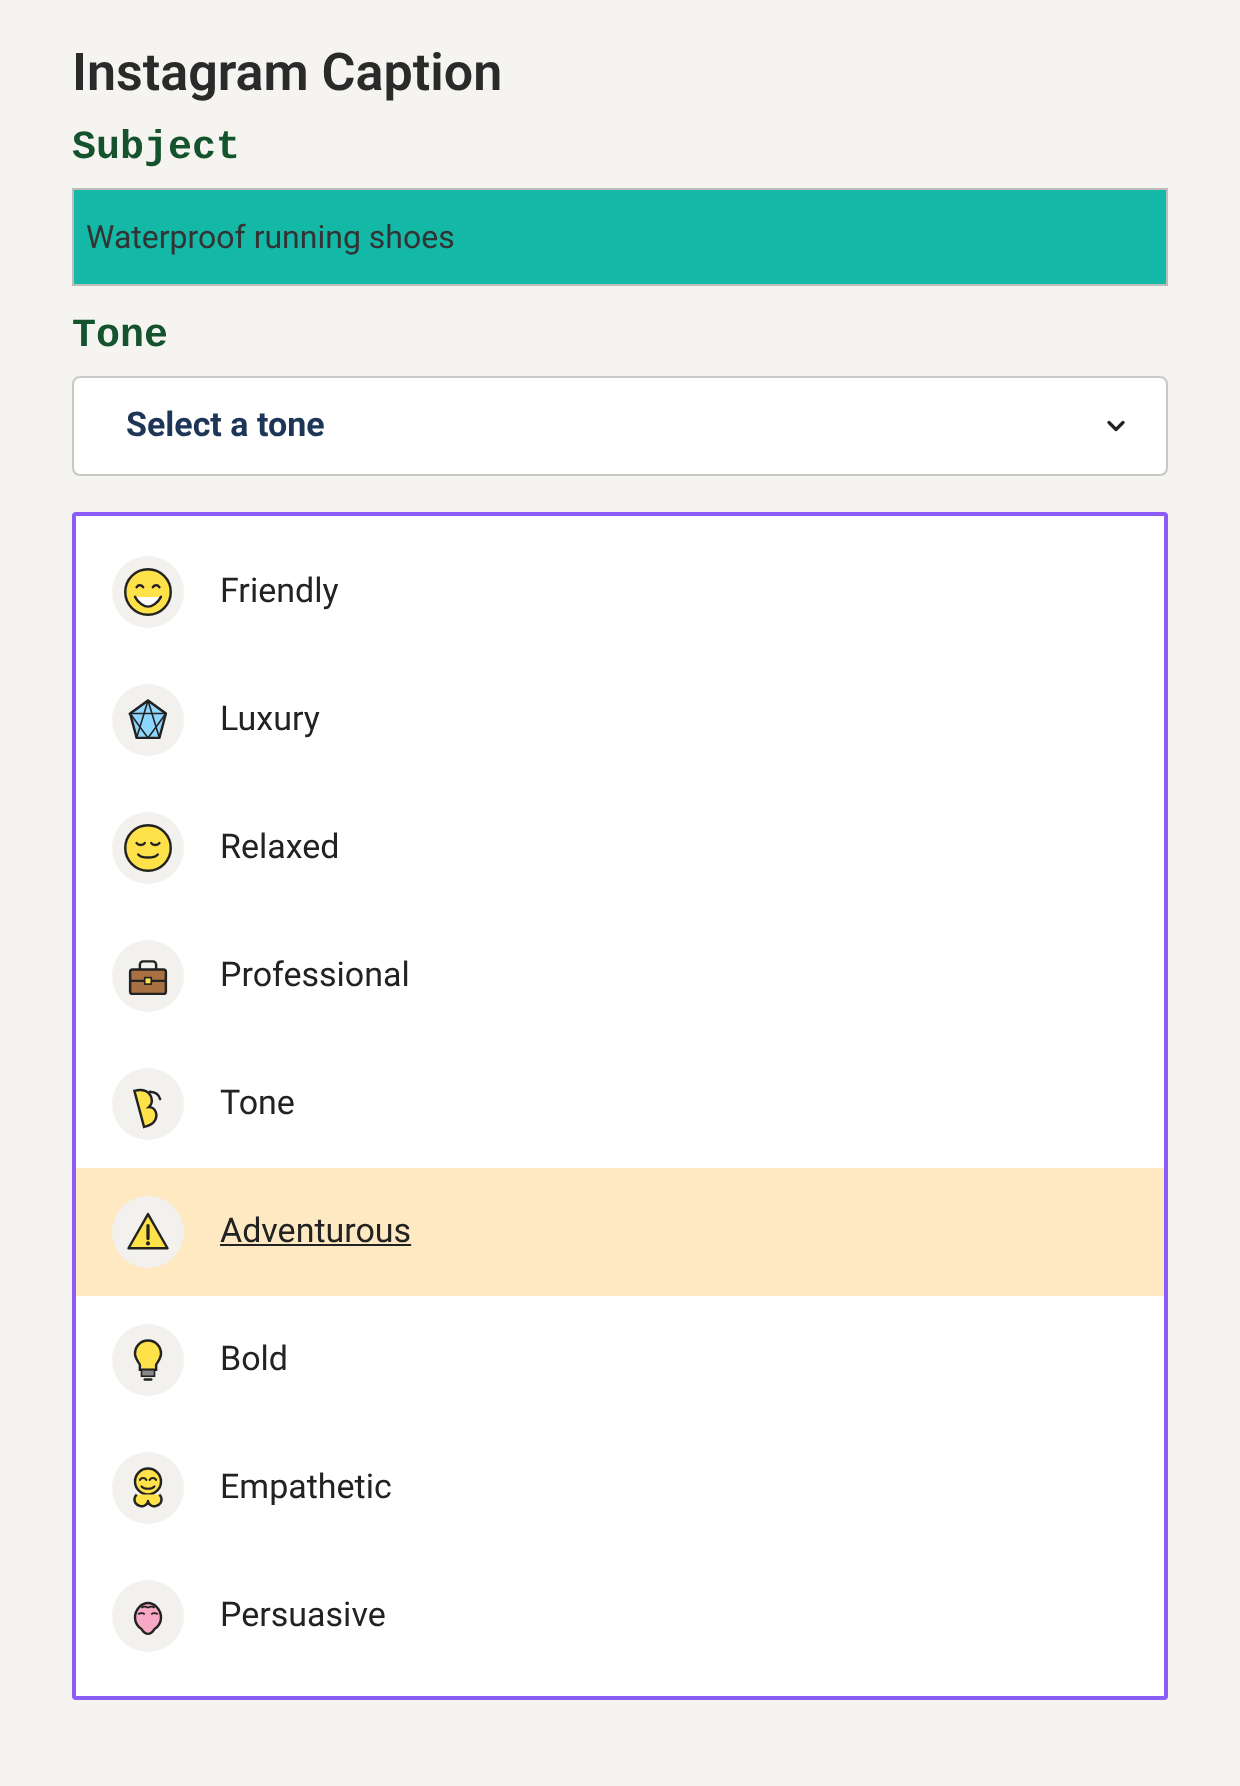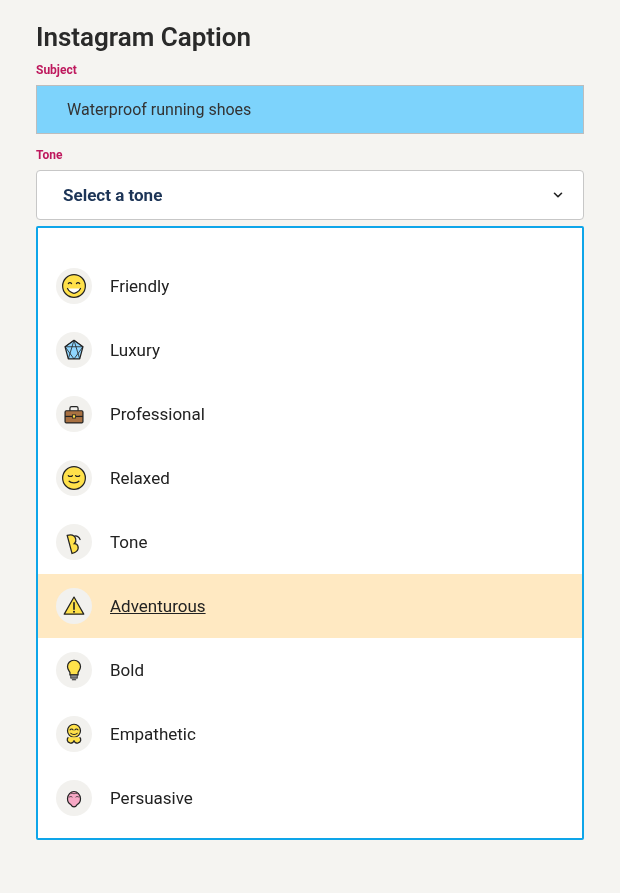--- a/index.html
+++ b/index.html
@@ -18,30 +18,31 @@
     .page-title {
       font-size: 26px;
       font-weight: 600;
       margin-bottom: 11px;
       color: #2a2a2a;
     }
     .field {
       margin-bottom: 14px;
     }
     .field-label {
-      font-size: 12px;
+      font-size: 20px;
       font-weight: 700;
       margin-bottom: 8px;
-      color: #be185d;
+      color: #14532d;
+      font-family: Liberation Mono, monospace;
     }
     .text-input {
       width: 100%;
       border: 1px solid #bdbdbd;
-      background: #7dd3fc;
-      padding: 14px 30px;
+      background: #14b8a6;
+      padding: 14px 6px;
       font-size: 16px;
       color: #333;
       outline: none;
       font-family: inherit;
     }
     .select-trigger {
       width: 100%;
       border: 1px solid #c7c7c7;
       border-radius: 4px;
       background: #ffffff;
@@ -56,25 +57,25 @@
       gap: 46px;
     }
     .chevron {
       width: 14px;
       height: 14px;
       display: inline-flex;
       align-items: center;
       justify-content: center;
     }
     .dropdown-panel {
-      margin-top: 6px;
-      border: 2px solid #0ea5e9;
+      margin-top: 18px;
+      border: 2px solid #8b5cf6;
       background: #ffffff;
       border-radius: 2px;
-      padding-top: 26px;
+      padding-top: 6px;
       padding-bottom: 8px;
     }
     .dropdown-option {
       display: flex;
       align-items: center;
       padding: 14px 18px;
       gap: 18px;
       cursor: pointer;
       font-size: 17px;
       color: #222;
@@ -138,41 +139,41 @@
             <polyline points="10,24 32,54 54,24 32,8 10,24 54,24" fill="none" stroke="#222" stroke-width="2"></polyline>
             <line x1="32" y1="8" x2="18" y2="54" stroke="#222" stroke-width="2"></line>
             <line x1="32" y1="8" x2="46" y2="54" stroke="#222" stroke-width="2"></line>
           </svg>
         </span>
         <span>Luxury</span>
       </div>
       <div class="dropdown-option">
         <span class="opt-icon">
           <svg viewBox="0 0 64 64">
+            <circle cx="32" cy="32" r="28" fill="#ffe14a" stroke="#222" stroke-width="3"></circle>
+            <path d="M20 40c4 5 20 5 24 0" fill="none" stroke="#222" stroke-width="3" stroke-linecap="round"></path>
+            <path d="M18 26c2 3 8 3 10 0M36 26c2 3 8 3 10 0" fill="none" stroke="#222" stroke-width="3" stroke-linecap="round"></path>
+          </svg>
+        </span>
+        <span>Relaxed</span>
+      </div>
+      <div class="dropdown-option">
+        <span class="opt-icon">
+          <svg viewBox="0 0 64 64">
             <rect x="10" y="24" width="44" height="30" rx="3" fill="#a97142" stroke="#222" stroke-width="3"></rect>
             <path d="M22 24v-6a4 4 0 0 1 4-4h12a4 4 0 0 1 4 4v6" fill="none" stroke="#222" stroke-width="3"></path>
             <line x1="10" y1="38" x2="54" y2="38" stroke="#222" stroke-width="3"></line>
             <rect x="28" y="34" width="8" height="8" fill="#ffe14a" stroke="#222" stroke-width="2"></rect>
           </svg>
         </span>
         <span>Professional</span>
       </div>
       <div class="dropdown-option">
         <span class="opt-icon">
           <svg viewBox="0 0 64 64">
-            <circle cx="32" cy="32" r="28" fill="#ffe14a" stroke="#222" stroke-width="3"></circle>
-            <path d="M20 40c4 5 20 5 24 0" fill="none" stroke="#222" stroke-width="3" stroke-linecap="round"></path>
-            <path d="M18 26c2 3 8 3 10 0M36 26c2 3 8 3 10 0" fill="none" stroke="#222" stroke-width="3" stroke-linecap="round"></path>
-          </svg>
-        </span>
-        <span>Relaxed</span>
-      </div>
-      <div class="dropdown-option">
-        <span class="opt-icon">
-          <svg viewBox="0 0 64 64">
             <path d="M20 12c12 0 18 6 18 14 0 4-2 8-6 10 8 2 10 14 0 20-4 2-8 2-12 2V12z" fill="#ffe14a" stroke="#222" stroke-width="3" transform="rotate(-15 32 32)"></path>
             <path d="M38 18c6 2 10 6 10 12" fill="none" stroke="#222" stroke-width="3" stroke-linecap="round" transform="rotate(-15 32 32)"></path>
           </svg>
         </span>
         <span>Tone</span>
       </div>
       <div class="dropdown-option highlighted">
         <span class="opt-icon">
           <svg viewBox="0 0 64 64">
             <polygon points="32,10 56,52 8,52" fill="#ffe14a" stroke="#222" stroke-width="3" stroke-linejoin="round"></polygon>

